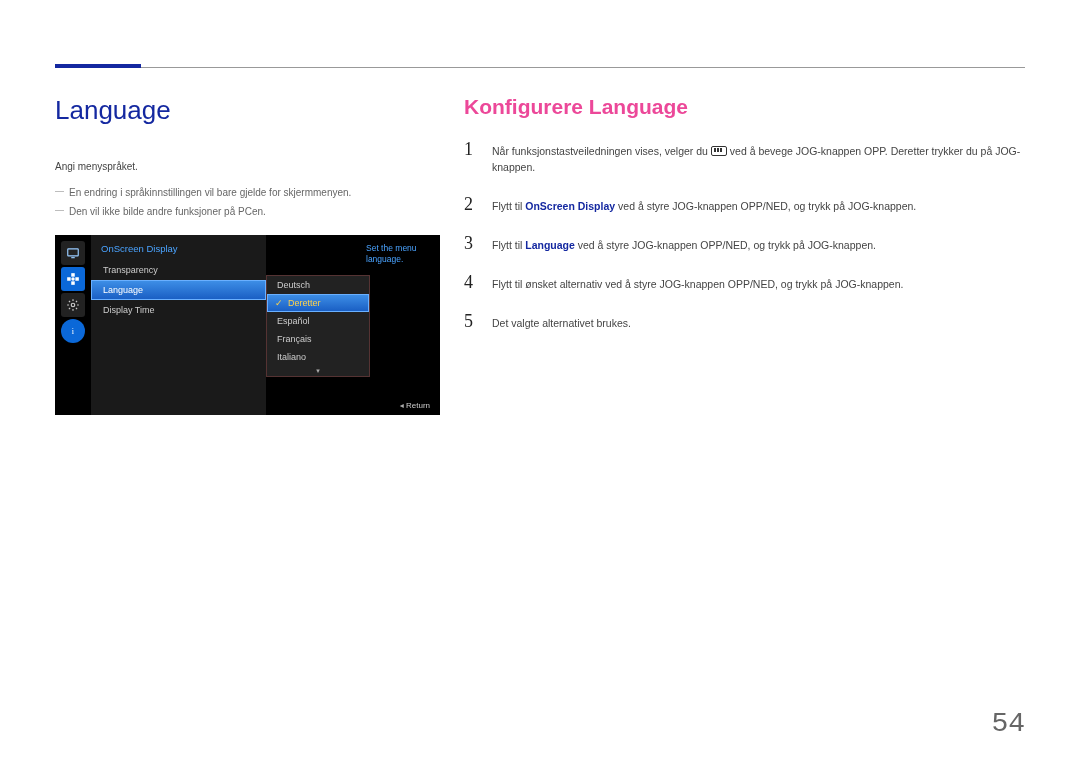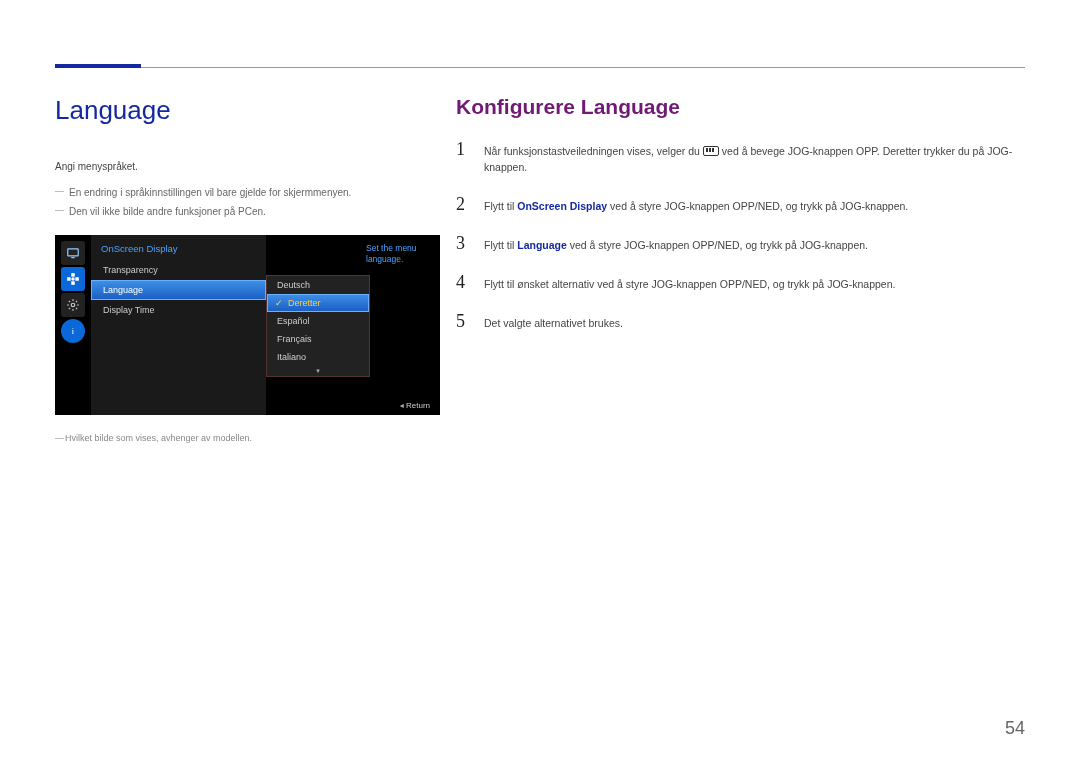--- a/index.html
+++ b/index.html
@@ -5,26 +5,26 @@
   * { margin:0; padding:0; box-sizing:border-box; }
   body {
     width:1080px; height:763px;
     font-family:"Segoe UI", Arial, sans-serif;
     color:#333; background:#fff; position:relative;
   }
   .top-line { position:absolute; top:67px; left:55px; right:55px; height:1px; background:#999; }
   .top-accent { position:absolute; top:64px; left:55px; width:86px; height:4px; background:#1428a0; }
   .content {
     position:absolute; top:95px; left:55px; right:55px; bottom:40px;
-    display:flex; gap:16px;
+    display:flex; gap:24px;
   }
   .left-col { width:385px; }
   .right-col { flex:1; }
   h1.title { font-size:26px; font-weight:400; color:#1428a0; margin-bottom:28px; }
-  h2.subtitle { font-size:21px; font-weight:600; color:#701a75; margin-bottom:20px; }
+  h2.subtitle { font-size:21px; font-weight:600; color:#ec4899; margin-bottom:20px; }
   .intro { font-size:10px; color:#444; line-height:1.7; margin-bottom:8px;margin-top:32px; }
   .dash-list { font-size:10px; color:#666; line-height:1.9; margin-bottom:14px; }
   .dash-list .row { position:relative; padding-left:14px; }
   .dash-list .row::before { content:"―"; position:absolute; left:0; font-size:9px; color:#999; }
   .osd {
     width:385px; height:180px; background:#000;
     display:flex; position:relative; font-size:9px;
   }
   .osd-iconbar {
     width:36px; background:#000; display:flex; flex-direction:column;
@@ -78,21 +78,21 @@
   .inline-icon {
     display:inline-block; width:16px; height:10px; vertical-align:-1px;
     border:1.5px solid #333; border-radius:2px; position:relative;
   }
   .inline-icon::before {
     content:""; position:absolute; left:2px; top:1px; width:2px; height:4px; background:#333;
     box-shadow:3px 0 #333, 6px 0 #333;
   }
   .page-num {
     position:absolute; right:55px; bottom:24px;
-    font-family:Liberation Sans, sans-serif; font-size:18px; color:#666;
+    font-family:Liberation Mono, monospace; font-size:28px; color:#666;
   }
 </style>
 </head>
 <body>
 
 <div class="top-line"></div>
 <div class="top-accent"></div>
 
 <div class="content">
   <div class="left-col">
@@ -144,21 +144,20 @@
         <div class="osd-sub-item selected">Deretter</div>
         <div class="osd-sub-item">Español</div>
         <div class="osd-sub-item">Français</div>
         <div class="osd-sub-item">Italiano</div>
         <div class="osd-sub-arrow">▾</div>
       </div>
       <div class="osd-help">Set the menu language.</div>
       <div class="osd-return">Return</div>
     </div>
 
-    <p class="note">Hvilket bilde som vises, avhenger av modellen.</p>
   </div>
 
   <div class="right-col">
     <h2 class="subtitle">Konfigurere Language</h2>
     <div class="steps" id="steps-container">
         <div class="step">
           <div class="step-num">1</div>
           <div class="step-text">Når funksjonstastveiledningen vises, velger du <span class="inline-icon"></span> ved å bevege JOG-knappen OPP. Deretter trykker du på JOG-knappen.</div>
         </div>
         <div class="step">

